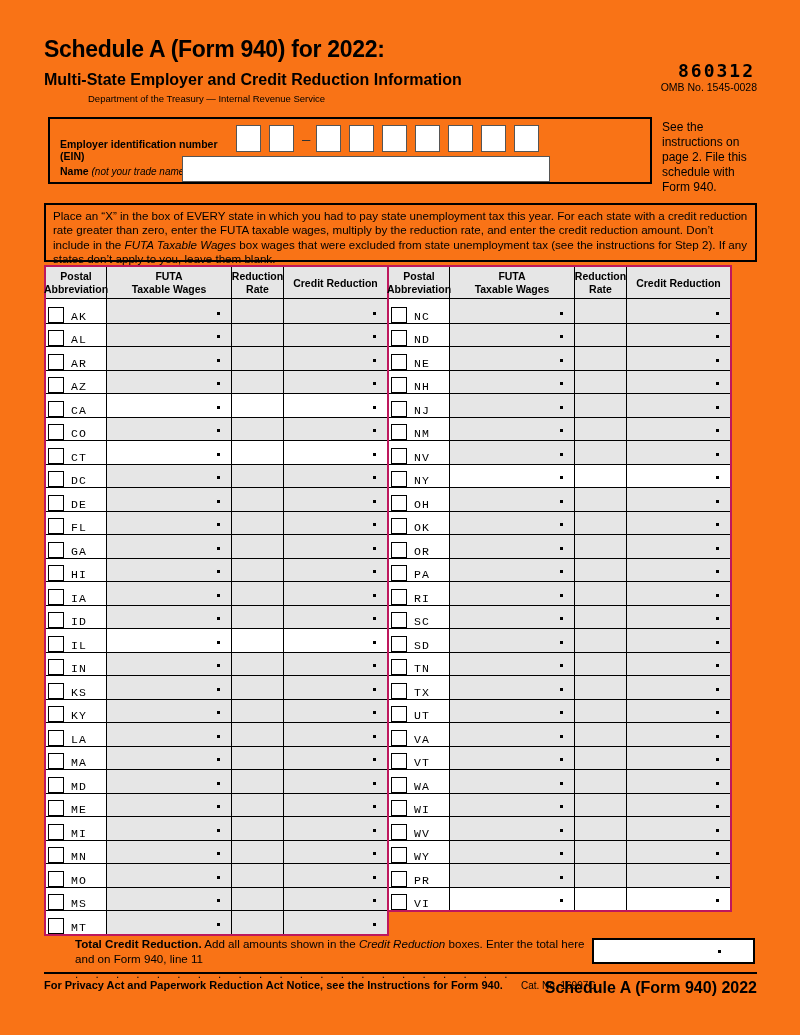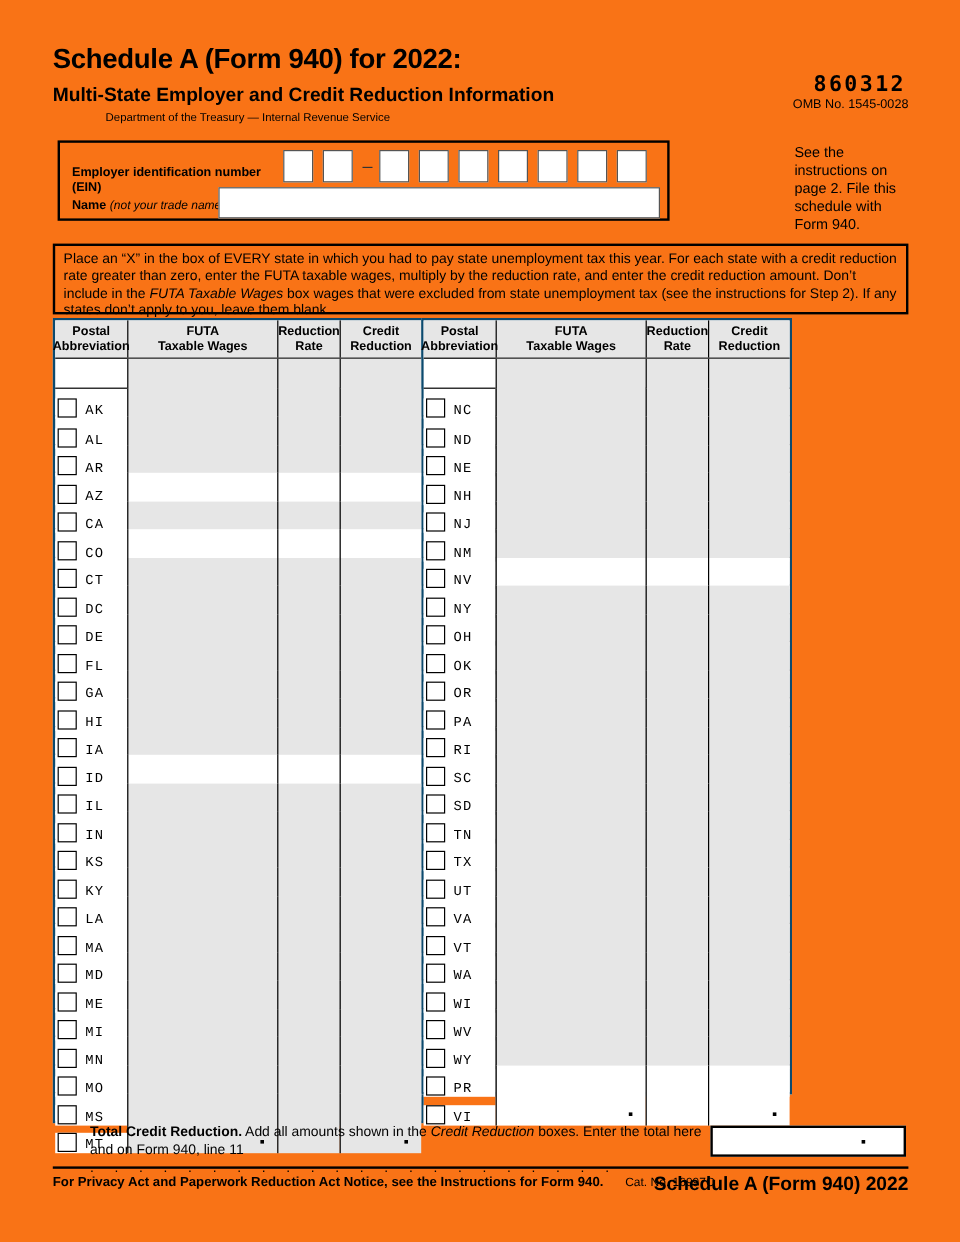--- a/index.html
+++ b/index.html
@@ -8,45 +8,45 @@
     position:relative; width:800px; height:1035px; background:#f97316;
     font-family:"Liberation Sans", sans-serif; color:#000; overflow:hidden;
   }
   
   .title { position:absolute; left:44px; top:36px; font-size:23px; font-weight:bold; letter-spacing:-0.3px; }
   .form-code { position:absolute; right:45px; top:38px; font-family:"DejaVu Sans Mono", monospace; font-size:18px; font-weight:bold; letter-spacing:2px;margin-top:22px; }
   .subtitle { position:absolute; left:44px; top:71px; font-size:16px; font-weight:bold; }
   .agency { position:absolute; left:44px; top:93px; font-size:9.5px;padding-left:44px; }
   .omb { position:absolute; right:43px; top:81px; font-size:10.5px; }
   
-  .ein-box { position:absolute; left:48px; top:117px; width:510px; height:67px; border:2px solid #000; }
+  .ein-box { position:absolute; left:48px; top:117px; width:604px; height:67px; border:2px solid #000; }
   .ein-label { position:absolute; left:10px; top:19px; width:176px; font-size:10.5px; font-weight:bold; }
   .ein-cells { position:absolute; left:186px; top:6px; display:flex; align-items:center; }
   .ein-cell { width:25px; height:27px; border:1.5px solid #555; margin-right:8px; background:#fff; }
   .ein-dash { font-size:15px; margin:0 6px 0 0; color:#333; }
   .name-row-label { position:absolute; left:10px; top:46px; font-size:10.5px; }
   .name-row-label b { font-weight:bold; }
   .name-row-label i { font-style:italic; font-size:10px; }
   .name-input { position:absolute; left:132px; top:37px; width:368px; height:26px; border:1.5px solid #555; background:#fff; }
   .side-note { position:absolute; left:662px; top:120px; width:102px; font-size:12px; line-height:1.25; }
   
   .instructions { position:absolute; left:44px; top:203px; width:713px; height:59px; border:2px solid #000;
     padding:4px 7px; font-size:11.6px; font-weight:normal; line-height:1.23; }
   .instructions i { font-style:italic; }
   
   .tables { position:absolute; left:44px; top:265px; width:715px; display:flex; align-items:flex-start; }
-  .half { border:2px solid #0c4a6e; width:309px; background:#fff; }
+  .half { border:2px solid #be185d; width:345px; background:#fff; }
   .half.right { margin-left:-2px; }
   .thead { display:grid; grid-template-columns:60px 125px 52px 1fr; background:#e6e6e6; border-bottom:1.5px solid #000; }
   .th { font-size:10.5px; font-weight:bold; text-align:center; padding:3px 1px 2px;
         white-space:pre-line; line-height:1.25; display:flex; align-items:center; justify-content:center; }
   .th + .th { border-left:1px solid #000; }
   .trow { display:grid; grid-template-columns:60px 125px 52px 1fr; height:23.5px; }
   .trow + .trow { border-top:1px solid #000; }
-  .cell-postal { background:#fff; display:flex; align-items:flex-start;margin-top:33px; }
+  .cell-postal { background:#fff; display:flex; align-items:flex-end; }
   .cbox { width:16px; height:16px; border:1.5px solid #000; background:#fff; margin-left:2px; flex:none; }
   .st-label { font-family:"Liberation Mono", monospace; font-size:11.5px; margin-left:7px; letter-spacing:1px; padding-top:4px; }
   .cell { position:relative; border-left:1px solid #000; }
   .cell.shaded { background:#e6e6e6; }
   .cell.open { background:#ffffff; }
   .dec-dot { position:absolute; right:11px; bottom:8px; width:3px; height:3px; background:#000; }
   
   .total-text { position:absolute; left:75px; top:936px; width:515px; font-size:11.6px; line-height:1.3; }
   .total-text b { font-weight:bold; }
   .total-text i { font-style:italic; }

